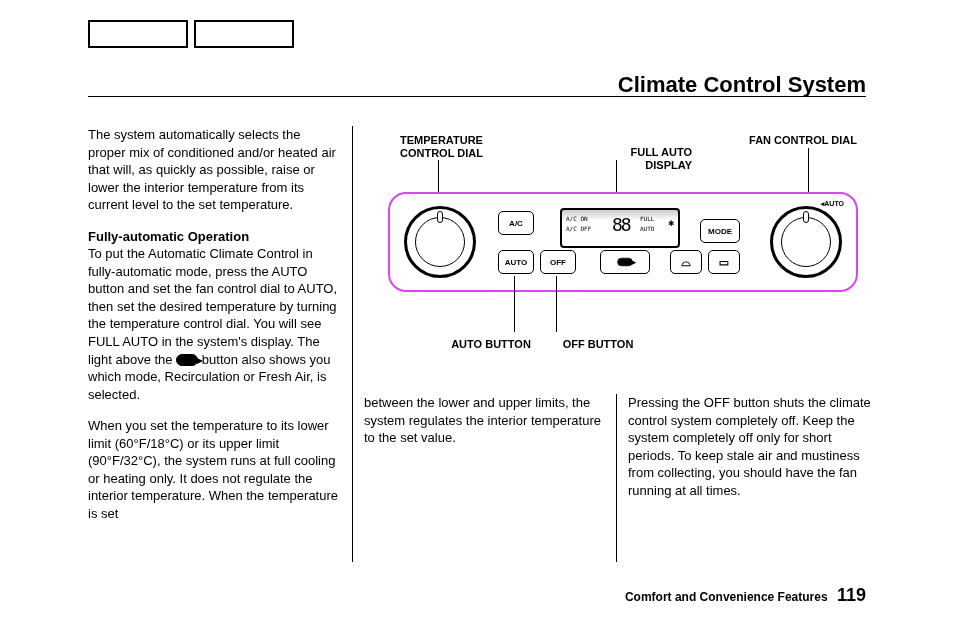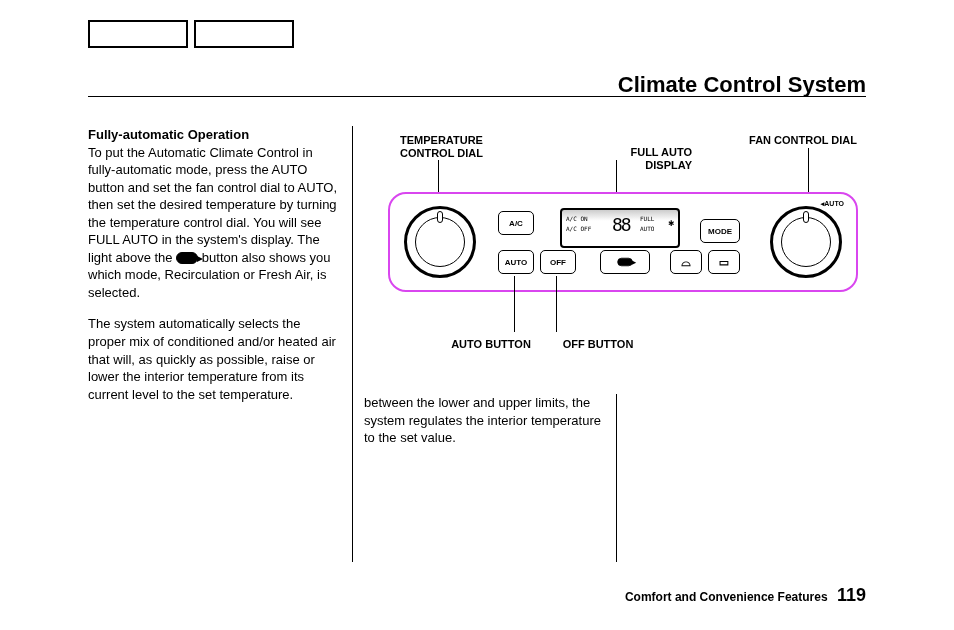--- a/index.html
+++ b/index.html
@@ -182,33 +182,37 @@
 
 <div class="header-title">Climate Control System</div>
 <div class="rule"></div>
 
 <div class="content">
 
   <div class="divider-v1"></div>
   <div class="divider-v2"></div>
 
   <div class="col1">
+    <p>The system automatically selects the proper mix of conditioned and/or heated air that will, as quickly as possible, raise or lower the interior temperature from its current level to the set temperature.</p>
     <p>
       <span class="heading">Fully-automatic Operation</span><br>
       <span>To put the Automatic Climate Control in fully-automatic mode, press the AUTO button and set the fan control dial to AUTO, then set the desired temperature by turning the temperature control dial. You will see FULL AUTO in the system's display. The light above the</span>
       <span class="inline-icon"></span>
       <span>button also shows you which mode, Recirculation or Fresh Air, is selected.</span>
     </p>
-    <p>The system automatically selects the proper mix of conditioned and/or heated air that will, as quickly as possible, raise or lower the interior temperature from its current level to the set temperature.</p>
+    <p>When you set the temperature to its lower limit (60°F/18°C) or its upper limit (90°F/32°C), the system runs at full cooling or heating only. It does not regulate the interior temperature. When the temperature is set</p>
   </div>
 
   <div class="col2">
     <p>between the lower and upper limits, the system regulates the interior temperature to the set value.</p>
   </div>
 
+  <div class="col3">
+    <p>Pressing the OFF button shuts the climate control system completely off. Keep the system completely off only for short periods. To keep stale air and mustiness from collecting, you should have the fan running at all times.</p>
+  </div>
 
   <div class="diagram">
 
     <div class="diag-label" style="left:32px; top:8px; width:110px; text-align:left;">TEMPERATURE CONTROL DIAL</div>
     <div class="diag-label" style="left:226px; top:20px; width:90px; text-align:right;margin-left:8px;">FULL AUTO DISPLAY</div>
     <div class="diag-label" style="left:370px; top:8px; width:130px; text-align:center;">FAN CONTROL DIAL</div>
 
     <div class="diag-line" style="left:70px; top:34px; width:1px; height:44px;"></div>
     <div class="diag-line" style="left:248px; top:34px; width:1px; height:44px;"></div>
     <div class="diag-line" style="left:440px; top:22px; width:1px; height:56px;"></div>

